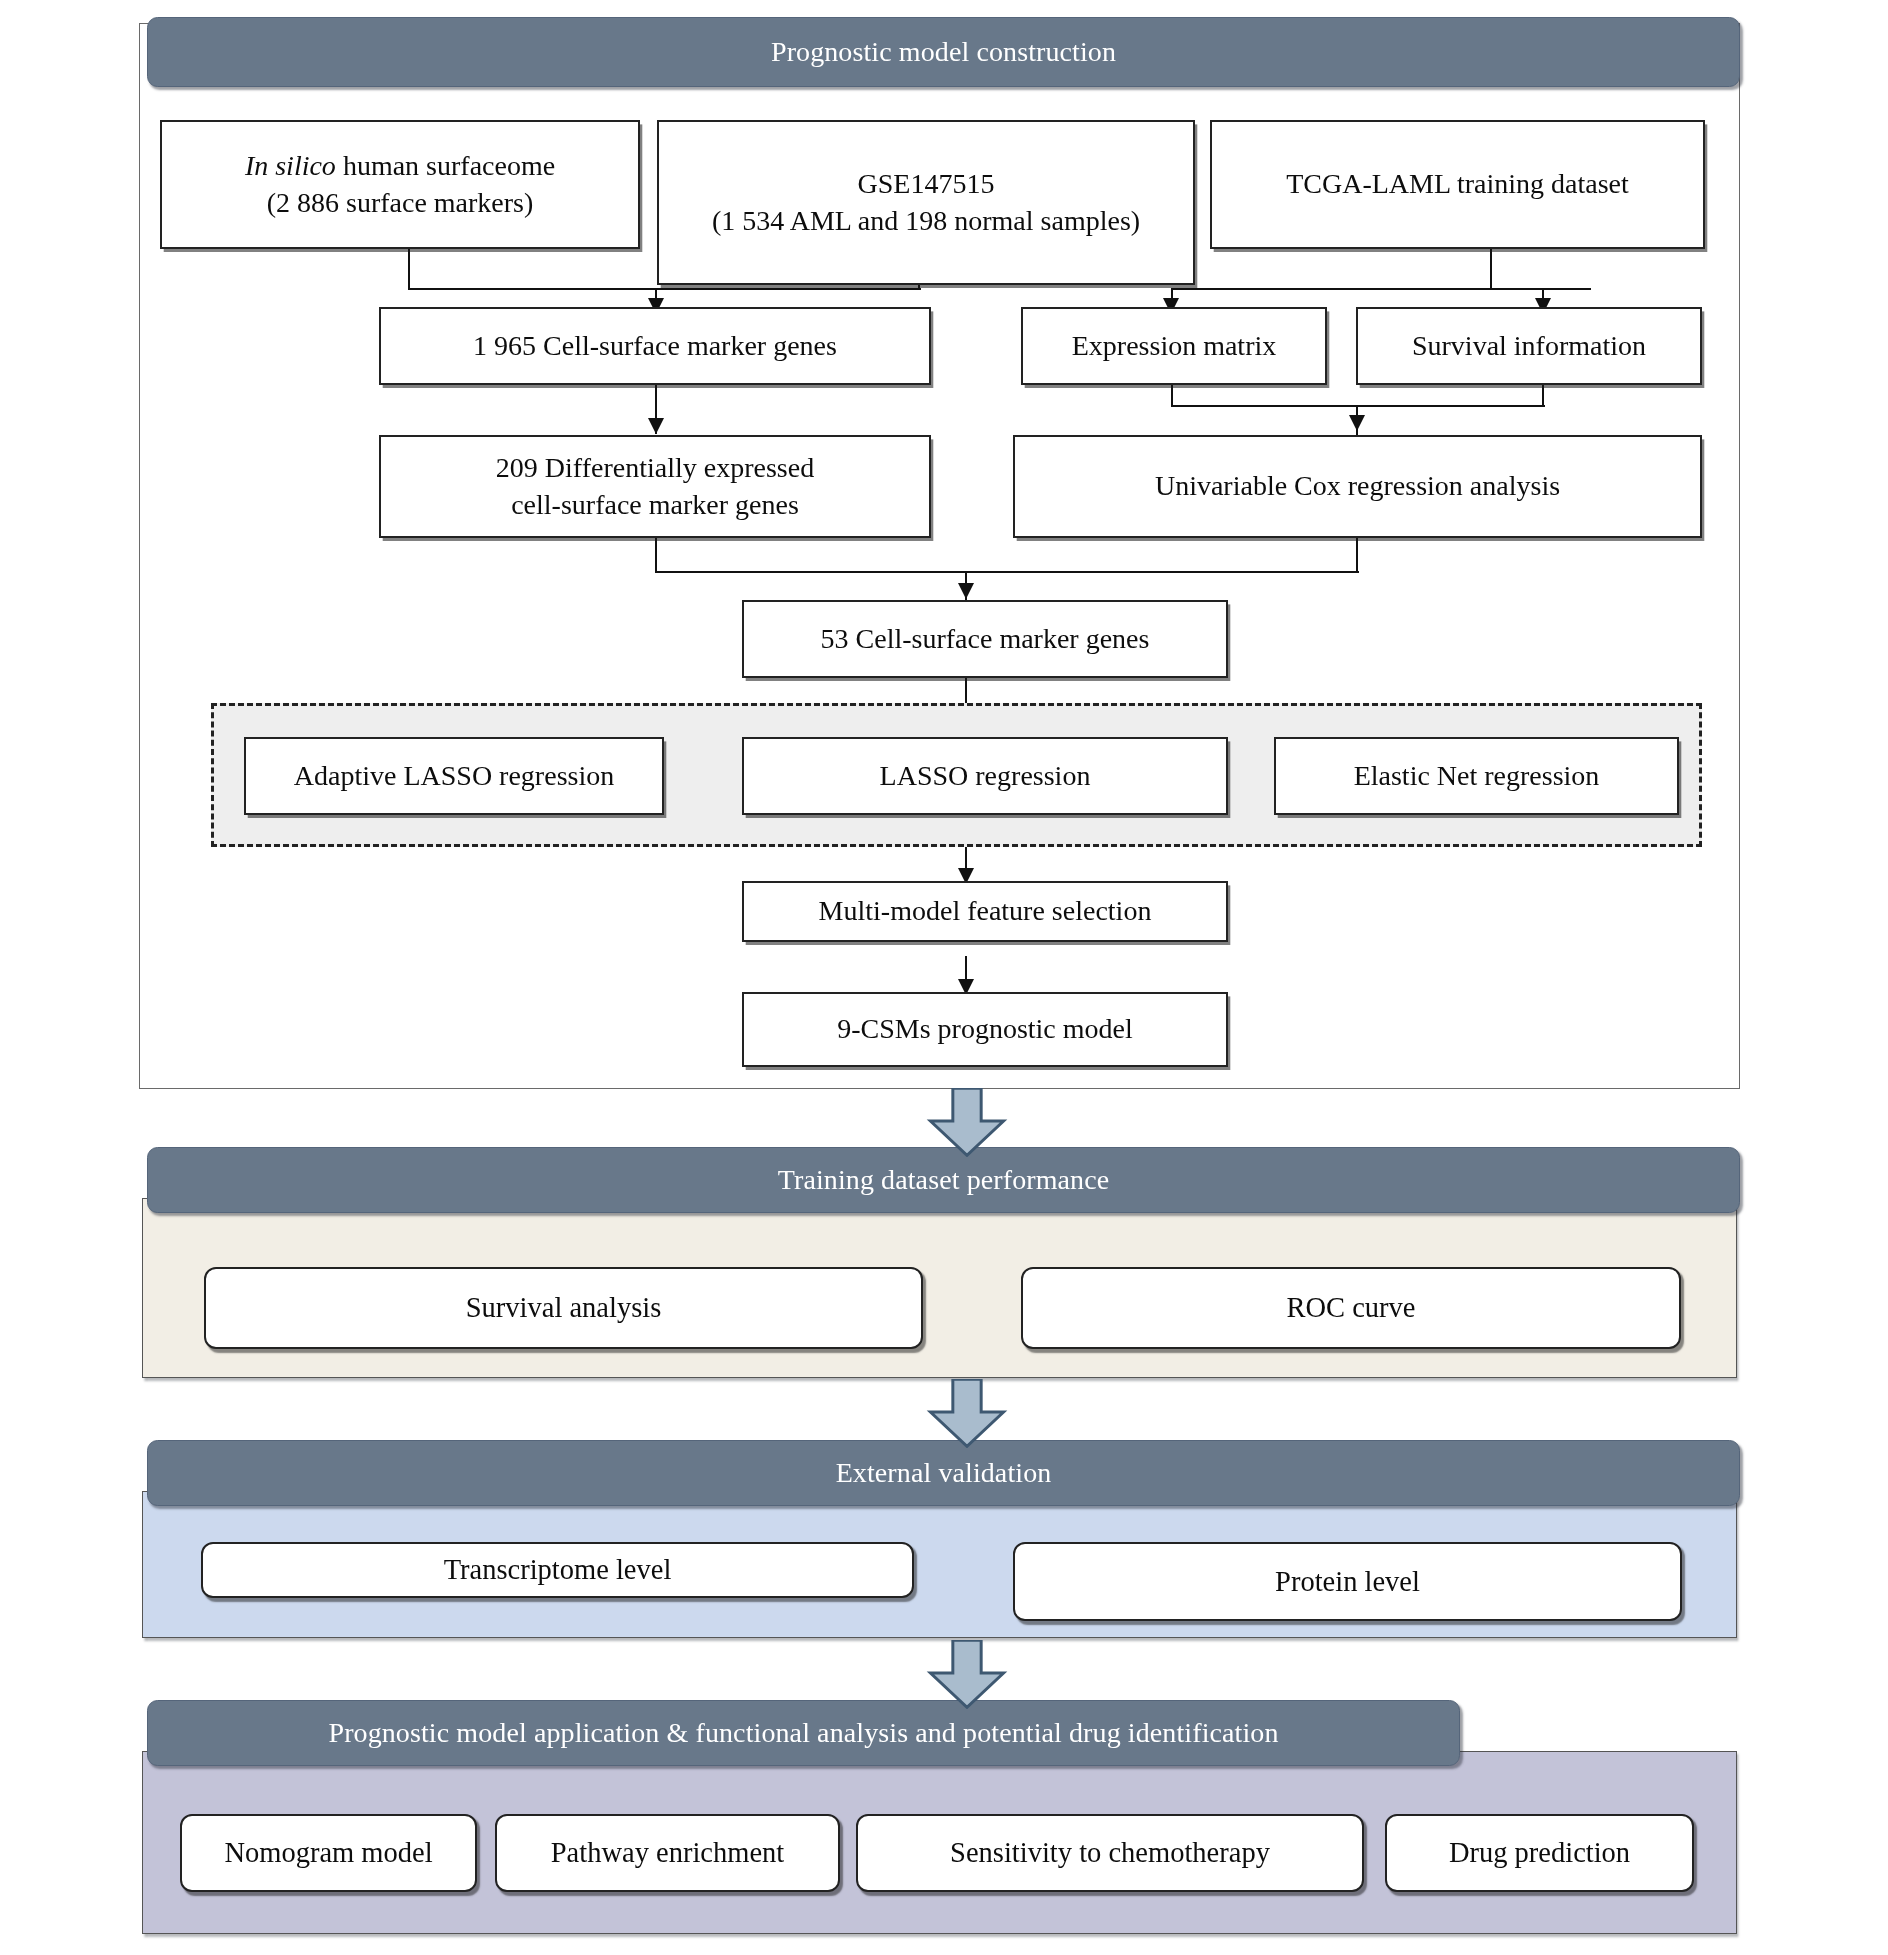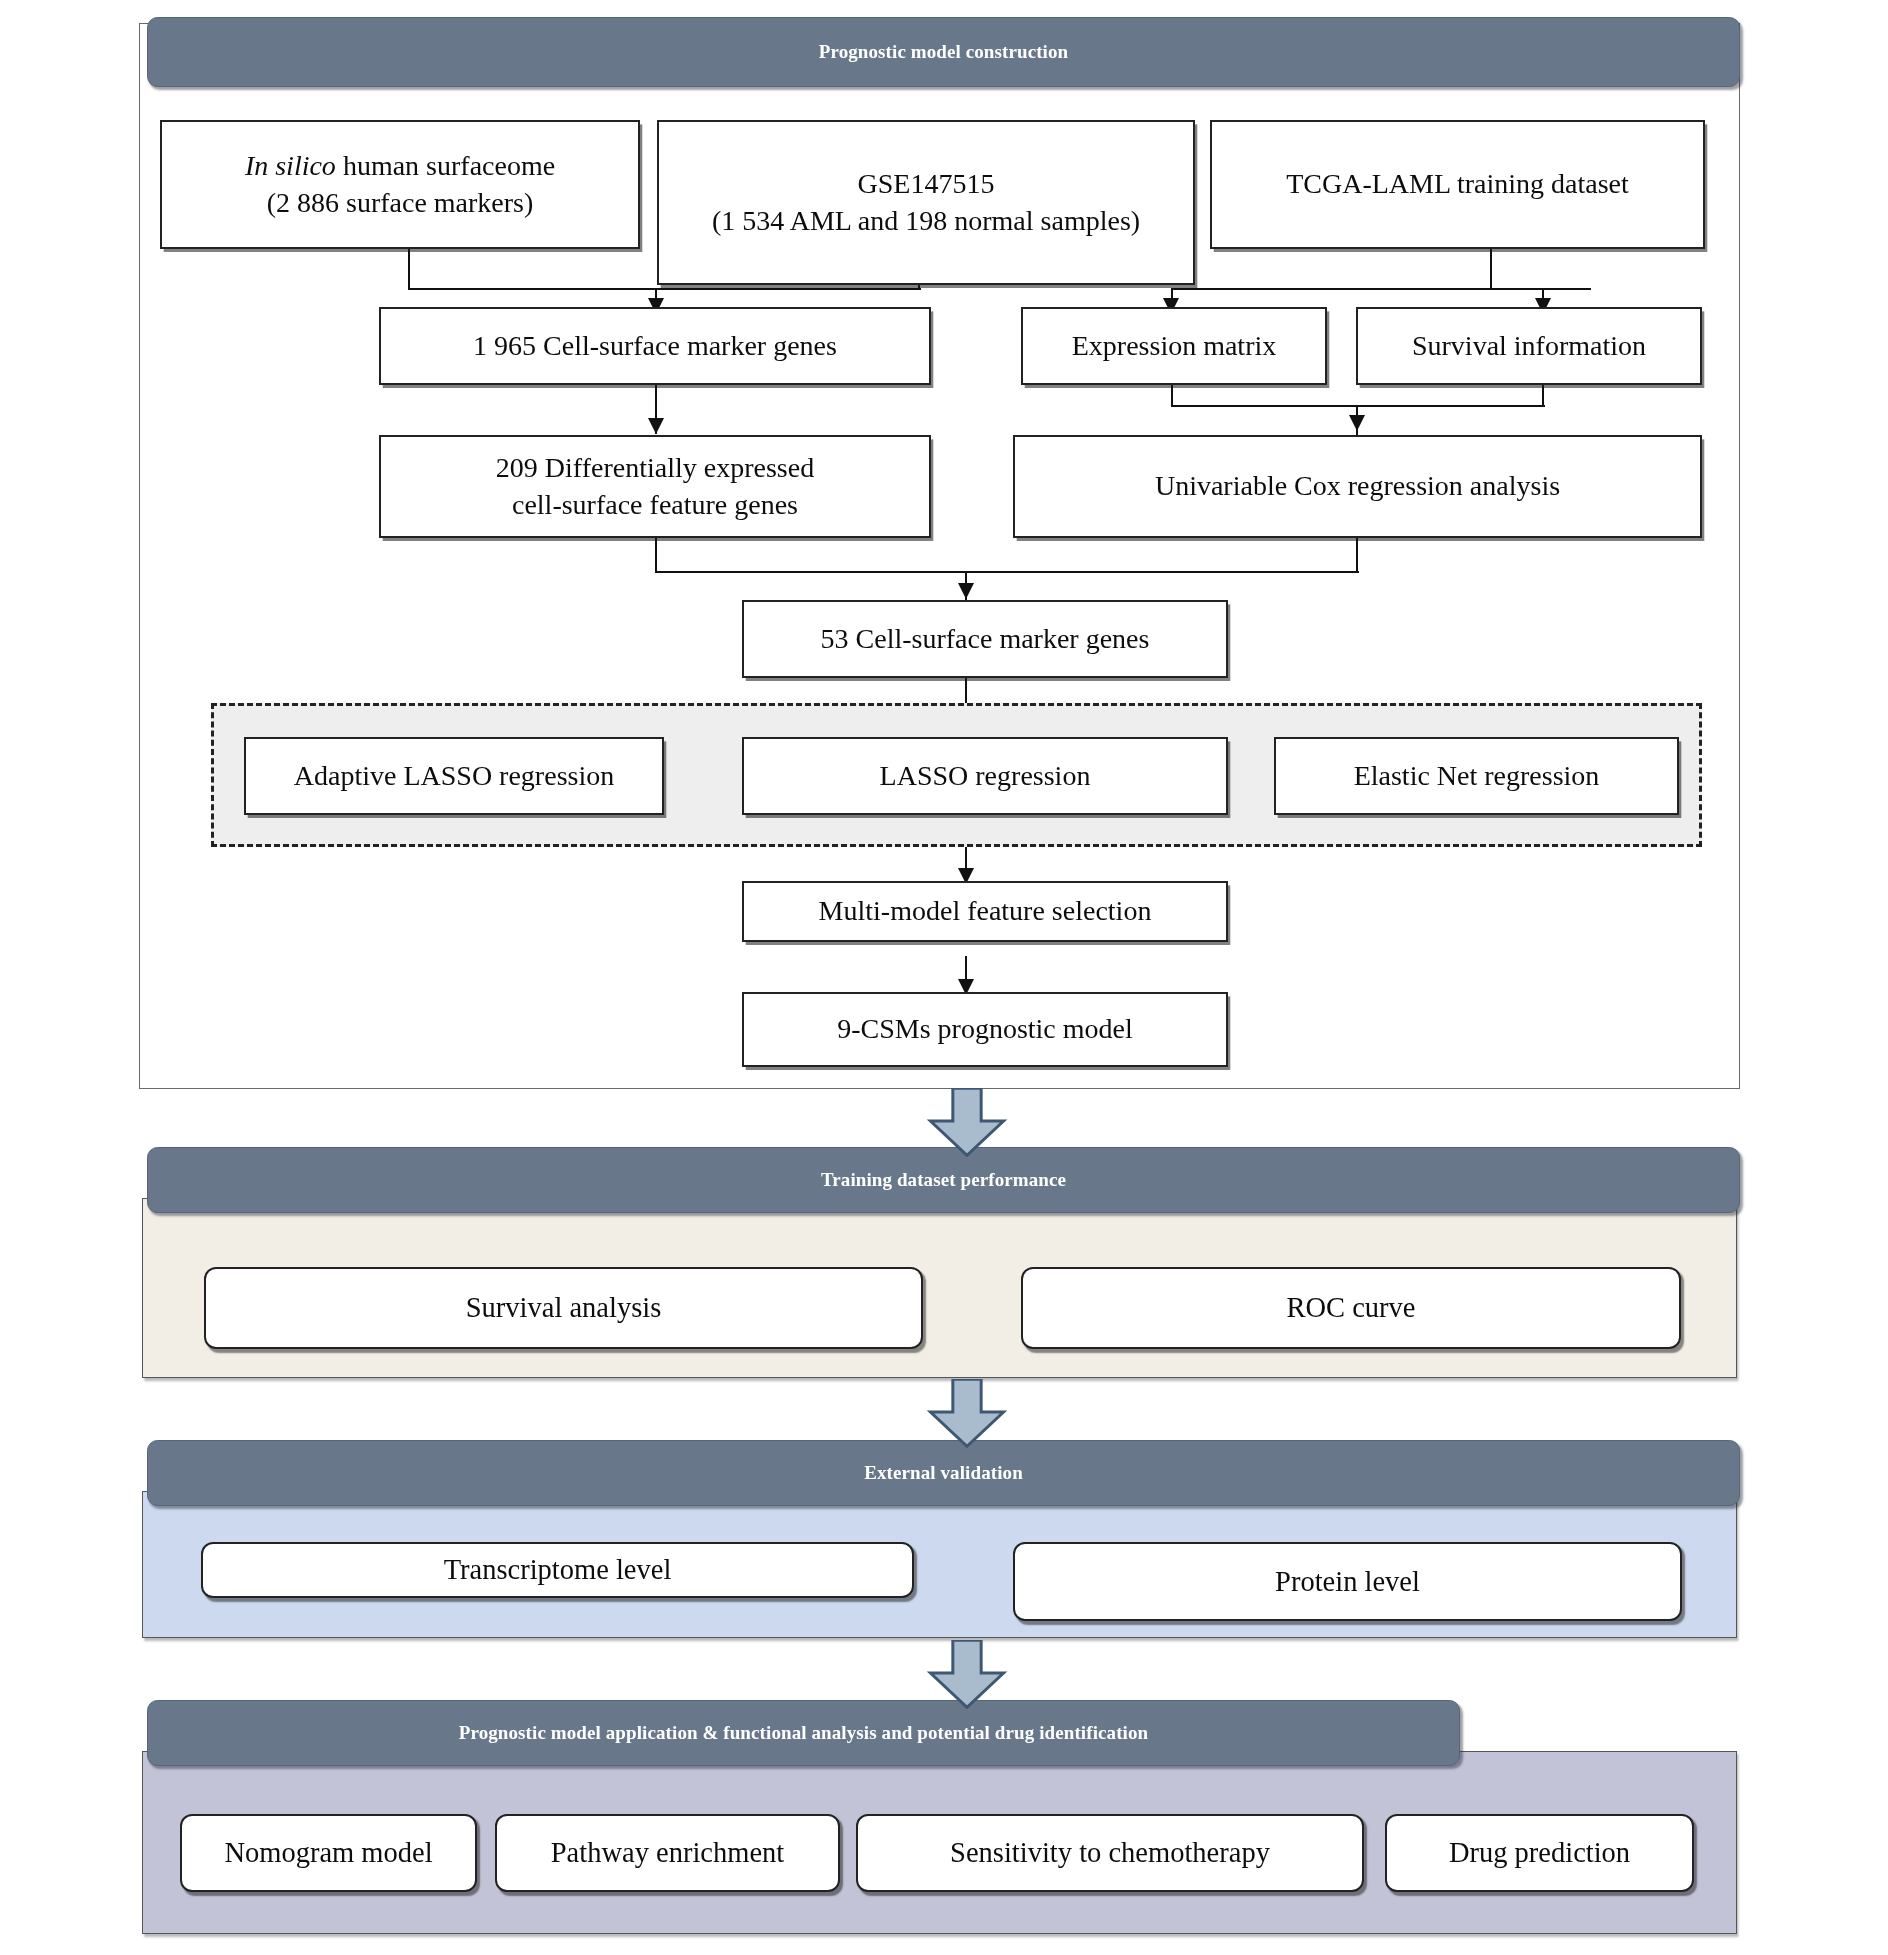--- a/index.html
+++ b/index.html
@@ -17,25 +17,24 @@
   
   .banner {
     position: absolute;
     background: #68788a;
     border: 1.5px solid #55657a;
     border-radius: 10.5px;
     color: #ffffff;
     display: flex;
     align-items: center;
     justify-content: center;
-    font-size: 19px;
+    font-size: 28px;
     letter-spacing: 0.1px;
     box-shadow: 2.2px 3px 2.2px rgba(40,45,55,.45);
     z-index: 4;
-    font-weight: bold;
   }
 
   
   .sect-frame {
     position: absolute;
     border: 1.5px solid #6a6a6a;
     background: #ffffff;
     z-index: 1;
   }
   .sect-body {
@@ -161,21 +160,21 @@
 
 <div class="ln-v" style="left:1171px; top:385px; height:19.5px;"></div>
 <div class="ln-v" style="left:1542px; top:385px; height:19.5px;"></div>
 <div class="ln-h" style="left:1171px; top:405px; width:374px;"></div>
 <div class="ln-v" style="left:1356px; top:405px; height:31.5px;"></div>
 <div class="arrowhead" style="left:1349px; top:415px;"></div>
 
 <div class="pbox" style="left:379px; top:435px; width:552px; height:103px;">
   <div>
     <div>209 Differentially expressed</div>
-    <div>cell-surface feature genes</div>
+    <div>cell-surface marker genes</div>
   </div>
 </div>
 
 <div class="pbox" style="left:1013px; top:435px; width:689px; height:103px;">
   <span>Univariable Cox regression analysis</span>
 </div>
 
 <div class="ln-v" style="left:655px; top:538px; height:33px;"></div>
 <div class="ln-v" style="left:1356px; top:538px; height:33px;"></div>
 <div class="ln-h" style="left:655px; top:571px; width:704px;"></div>

